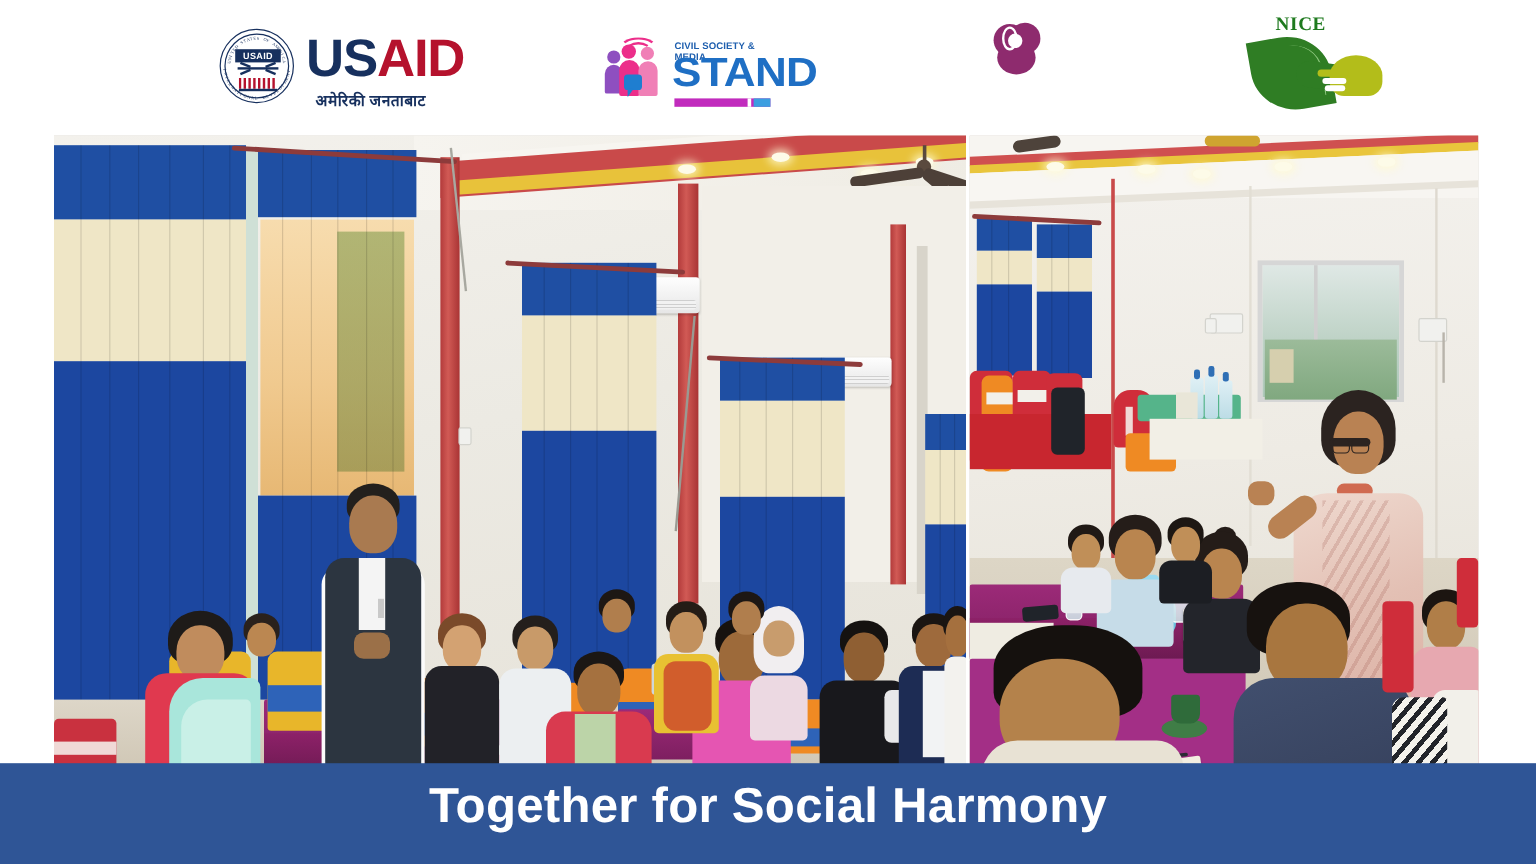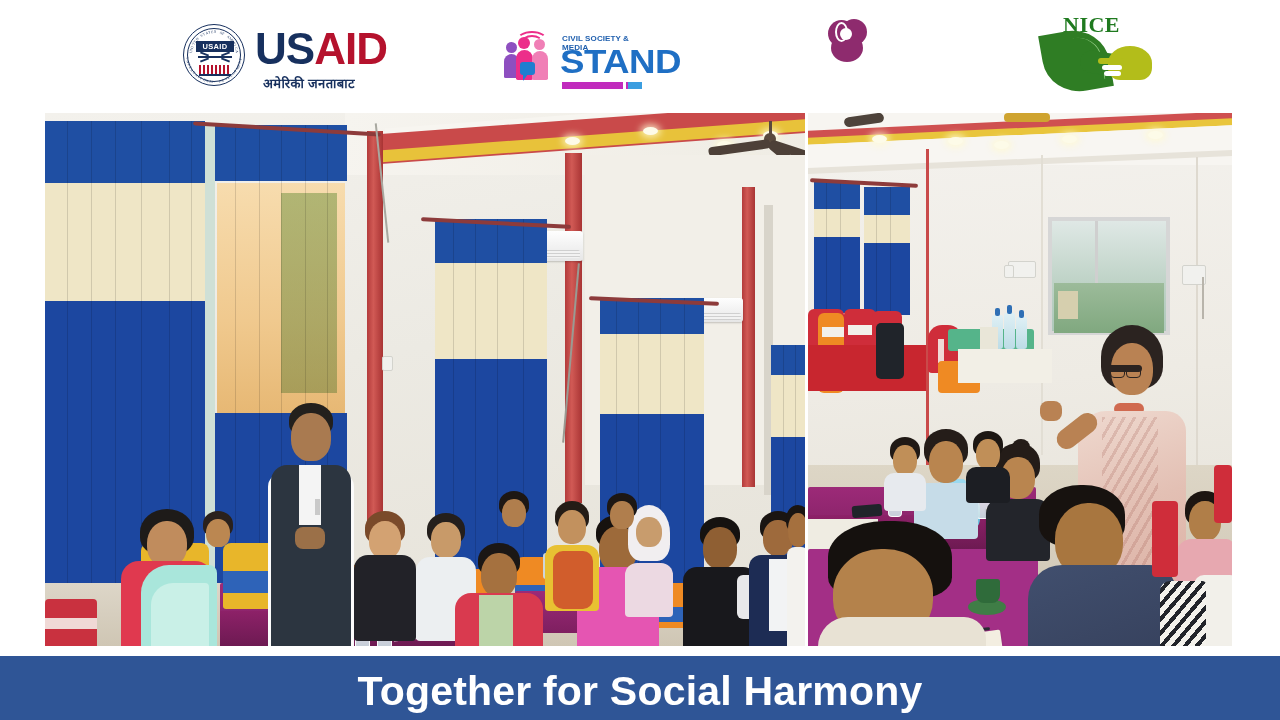--- a/index.html
+++ b/index.html
@@ -65,21 +65,21 @@
   .taf-mark .c3{left:6px;top:16px;width:32px;height:28px;}
   .taf-mark .n{position:absolute;border-radius:50%;background:#fff;}
   .taf-mark .n1{left:15px;top:10px;width:12px;height:12px;}
   .taf-mark .n2{left:10px;top:4px;width:9px;height:16px;background:transparent;
      border:2px solid #fff;border-radius:50%;}
   .taf-name{position:absolute;left:0;top:48px;width:190px;text-align:center;font-size:19px;
      font-weight:bold;color:#1d1d1d;font-family:"Liberation Sans",sans-serif;letter-spacing:-.2px;}
 
   
   .nice{position:absolute;left:1035px;top:12px;width:125px;height:88px;}
-  .nice-word{position:absolute;left:28px;top:0px;font-size:22px;font-weight:bold;color:#1f7a1f;
+  .nice-word{position:absolute;left:28px;top:0px;font-size:16px;font-weight:bold;color:#1f7a1f;
      font-family:"Liberation Serif",serif;letter-spacing:.5px;}
   .nice-leaf{position:absolute;left:8px;top:18px;width:66px;height:62px;background:#2f7d24;
      border-radius:0 58% 0 58%;transform:rotate(-10deg);}
   .nice-leaf:after{content:"";position:absolute;left:8px;top:8px;width:50px;height:46px;
      border-right:1.5px solid #8ec87f;border-radius:0 50% 0 50%;}
   .nice-hand{position:absolute;left:45px;top:32px;width:72px;height:44px;}
   .nice-hand .hl{position:absolute;left:0;top:8px;width:40px;height:22px;background:#2f7d24;
      border-radius:12px 0 0 12px;transform:rotate(8deg);}
   .nice-hand .hr{position:absolute;left:28px;top:2px;width:44px;height:34px;background:#b3bd1a;
      border-radius:50% 50% 12px 12px;}
@@ -164,21 +164,21 @@
   .saucer{position:absolute;background:#3f7d46;border-radius:50%;}
   .tissue{position:absolute;background:#f4f0e4;border-radius:2px;box-shadow:0 1px 2px rgba(0,0,0,.2);}
   .bottle{position:absolute;background:linear-gradient(180deg,#dff0f5,#bcdce6);border-radius:2px 2px 3px 3px;}
   .bottle .cap{position:absolute;left:28%;top:-22%;width:44%;height:24%;background:#2f6fb5;border-radius:2px;}
   .notebook{position:absolute;background:#f3eee1;border-radius:2px;transform:rotate(-8deg);
      box-shadow:0 1px 2px rgba(0,0,0,.2);}
   .pen{position:absolute;height:3px;background:#2b2b33;border-radius:2px;}
   .phone{position:absolute;background:#20242a;border-radius:3px;}
 
   
-  .banner{position:absolute;left:0;bottom:0;width:1280px;height:64px;background:#2f5596;}
+  .banner{position:absolute;left:0;bottom:0;width:1280px;height:84px;background:#2f5596;}
   .banner-title{position:absolute;left:0;top:0;width:1280px;height:72px;line-height:70px;
      text-align:center;color:#ffffff;font-size:41px;font-weight:bold;letter-spacing:.2px;
      font-family:"Liberation Sans",sans-serif;}
 </style>
 </head>
 <body>
 
 <div class="slide">
 
   <div class="logo-bar">

